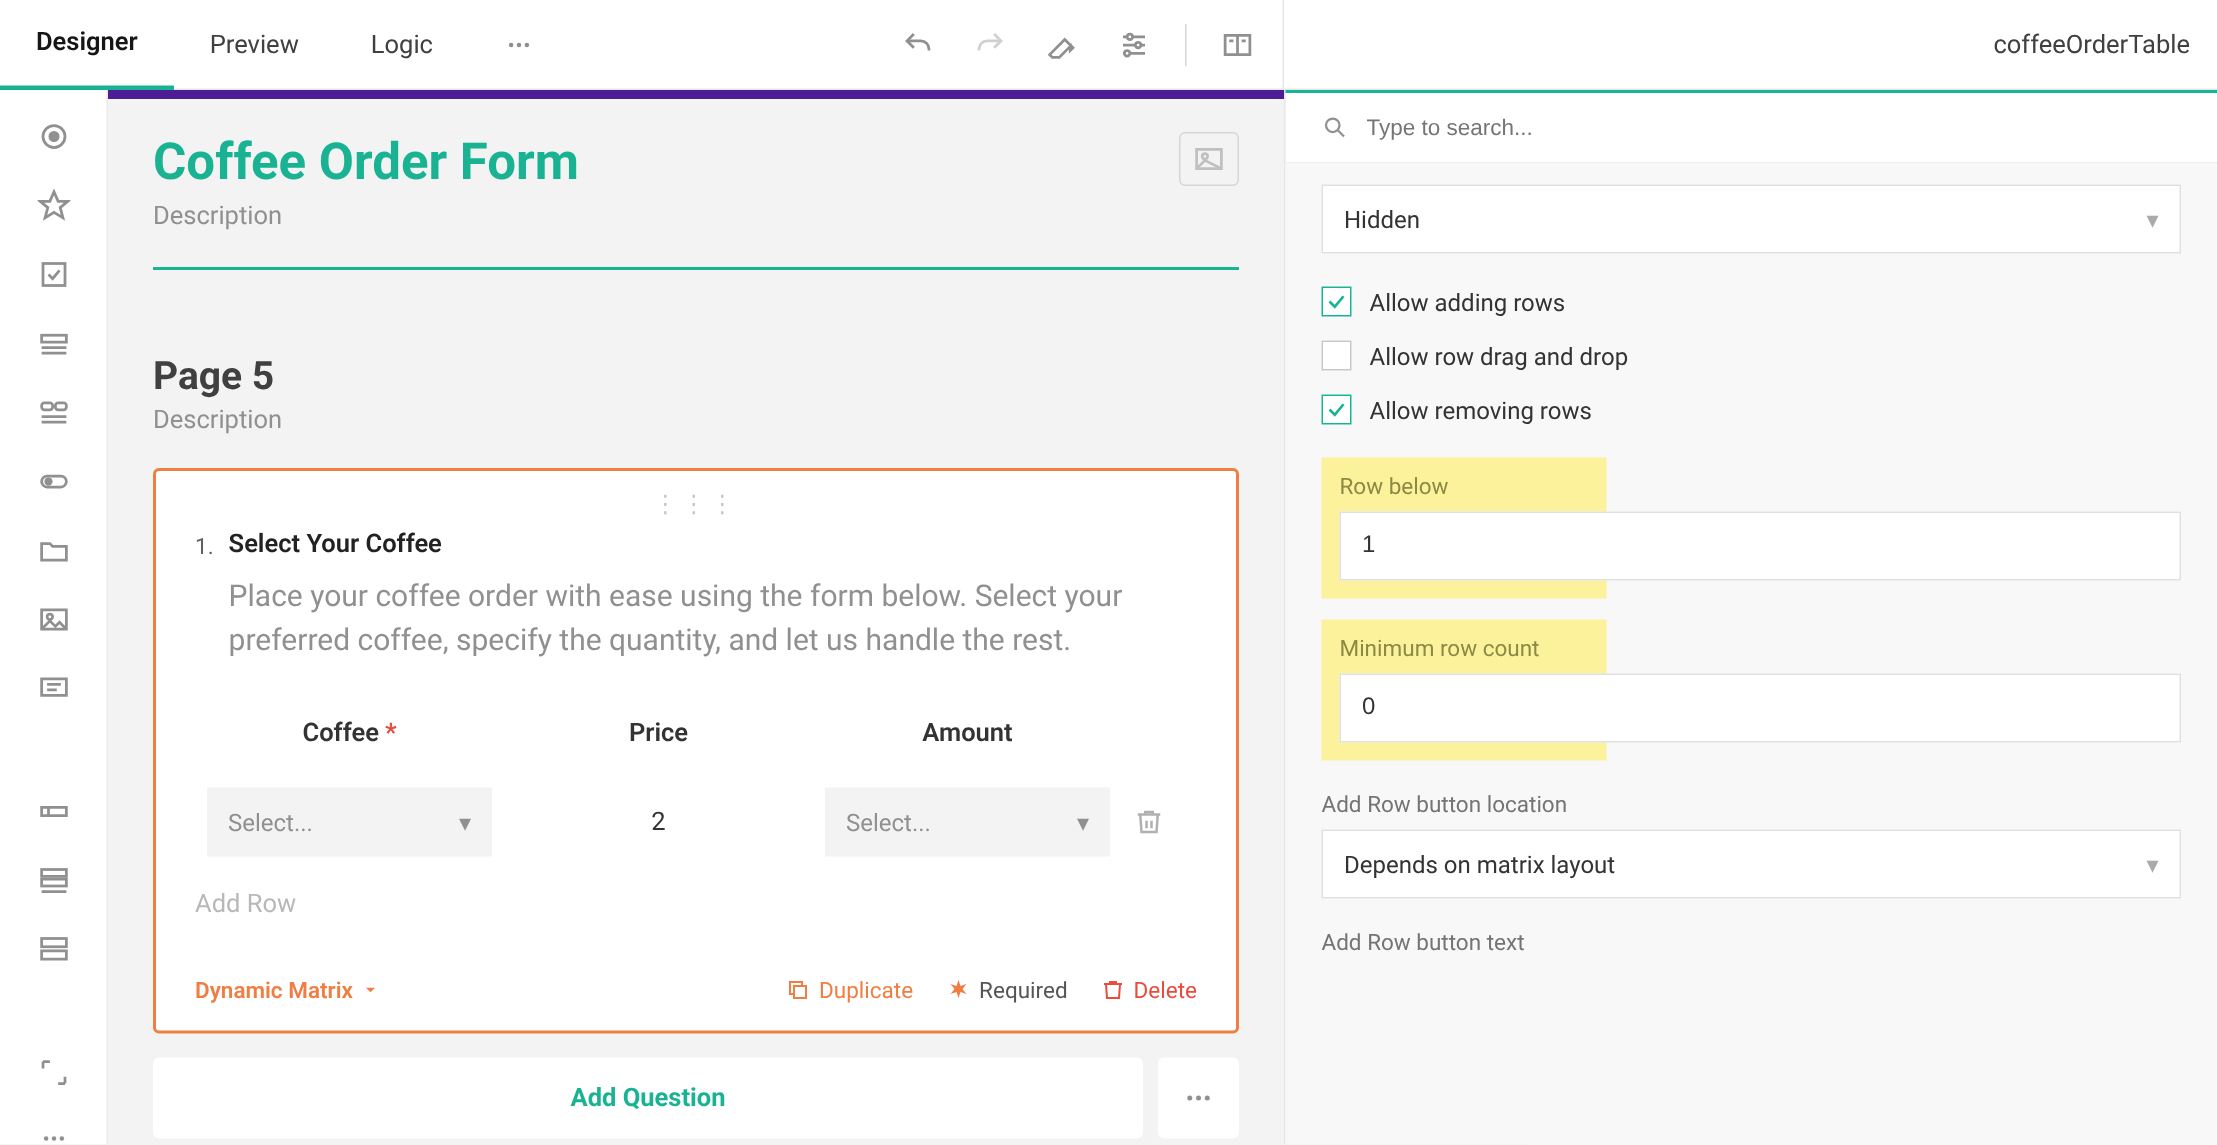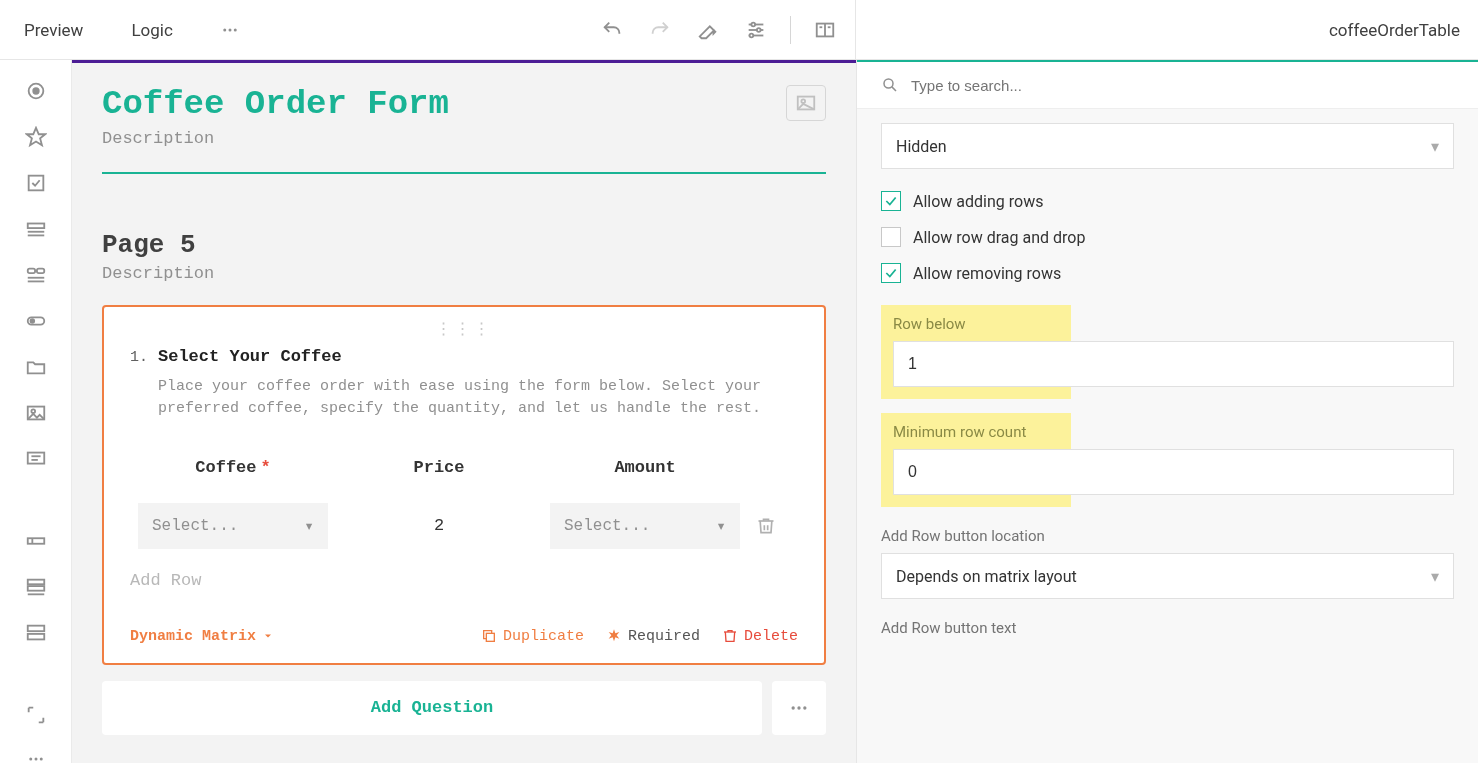--- a/index.html
+++ b/index.html
@@ -17,38 +17,38 @@
   .tool-icons .sep { width:1px; height:28px; background:#d6d6d6; margin:0 8px; }
   .panel-divider { width:1px; background:#e6e6e6; }
   .element-name { padding: 10px 18px; display:flex; align-items:center; font-size:17px; color:#404040; min-width:200px; justify-content:flex-end; }
 
   
   .body { flex:1; display:flex; min-height:0; }
   .rail { width:72px; background:#fff; border-right:1px solid #eaeaea; display:flex; flex-direction:column; align-items:center; padding-top:20px; gap:24px; }
   .rail .ri { width:24px; height:24px; color:#909090; display:flex; align-items:center; justify-content:center; cursor:pointer;}
   .rail .railsep { width:28px; height:1px; background:#e0e0e0; margin:6px 0;}
 
-  .canvas { flex:1; overflow:auto; border-top:3px solid #4c1d95;font-family:Liberation Mono, monospace; }
+  .canvas { flex:1; overflow:auto; border-top:6px solid #4c1d95; }
   .canvas-inner { padding: 16px 30px 30px 30px; }
 
   .survey-title { font-size:34px; font-weight:700; color:#19b394; margin-top:6px;}
   .survey-desc { font-size:17px; color:#909090; margin-top:6px;}
   .title-block { display:flex; align-items:flex-start; }
   .title-block .txt { flex:1; }
   .img-ph { width:40px; height:36px; border:1px solid #d6d6d6; border-radius:4px; display:flex; align-items:center;justify-content:center; color:#c0c0c0; margin-top:6px;}
   .hr { height:2px; background:#19b394; margin-top:24px;}
 
   .page-title { font-size:26px; font-weight:700; color:#404040; margin-top:56px;}
   .page-desc  { font-size:17px; color:#909090; margin-top:4px;}
 
   .question { border:2px solid #f07e42; background:#fff; border-radius:4px; margin-top:22px; padding:22px 26px 12px 26px; }
   .q-head { display:flex; gap:10px; }
   .q-num { color:#606060; font-size:15px; padding-top:2px;}
   .q-title { font-size:17px; font-weight:600; color:#222;}
-  .q-desc { font-size:15px; color:#909090; margin-top:10px; line-height:1.45; max-width:640px;}
+  .q-desc { font-size:20px; color:#909090; margin-top:10px; line-height:1.45; max-width:640px;}
   .drag-handle { text-align:center; color:#c8c8c8; font-size:16px; margin:-10px 0 8px 0; letter-spacing:3px;}
 
   .matrix { margin-top:30px; }
   .mhead { display:flex; gap:0; }
   .mcol { flex:1; text-align:center; font-size:17px; font-weight:600; color:#333; padding:8px 0;}
   .mcol .req { color:#e74c3c; font-weight:700; margin-left:4px;}
   .mcol.trash { flex:0 0 50px; }
   .mrow { display:flex; gap:0; margin-top:18px; align-items:center;}
   .mcell { flex:1; text-align:center; padding:0 8px;}
   .mcell.trash { flex:0 0 50px; color:#b0b0b0; cursor:pointer;}
@@ -95,20 +95,21 @@
   .pfield .label { color:#747474; margin-bottom:8px; font-size:15px;margin-top:20px;}
   
   svg { display:block; }
 </style>
 </head>
 <body>
 
 <div class="app">
   <div class="topbar">
     <div class="tabs">
+      <div class="tab active">Designer</div>
       <div class="tab">Preview</div>
       <div class="tab">Logic</div>
       <div class="tab dots">
         <svg width="18" height="18" viewBox="0 0 24 24">
             <circle cx="5" cy="12" r="2" fill="#909090"></circle>
             <circle cx="12" cy="12" r="2" fill="#909090"></circle>
             <circle cx="19" cy="12" r="2" fill="#909090"></circle>
           </svg>
       </div>
     </div>

